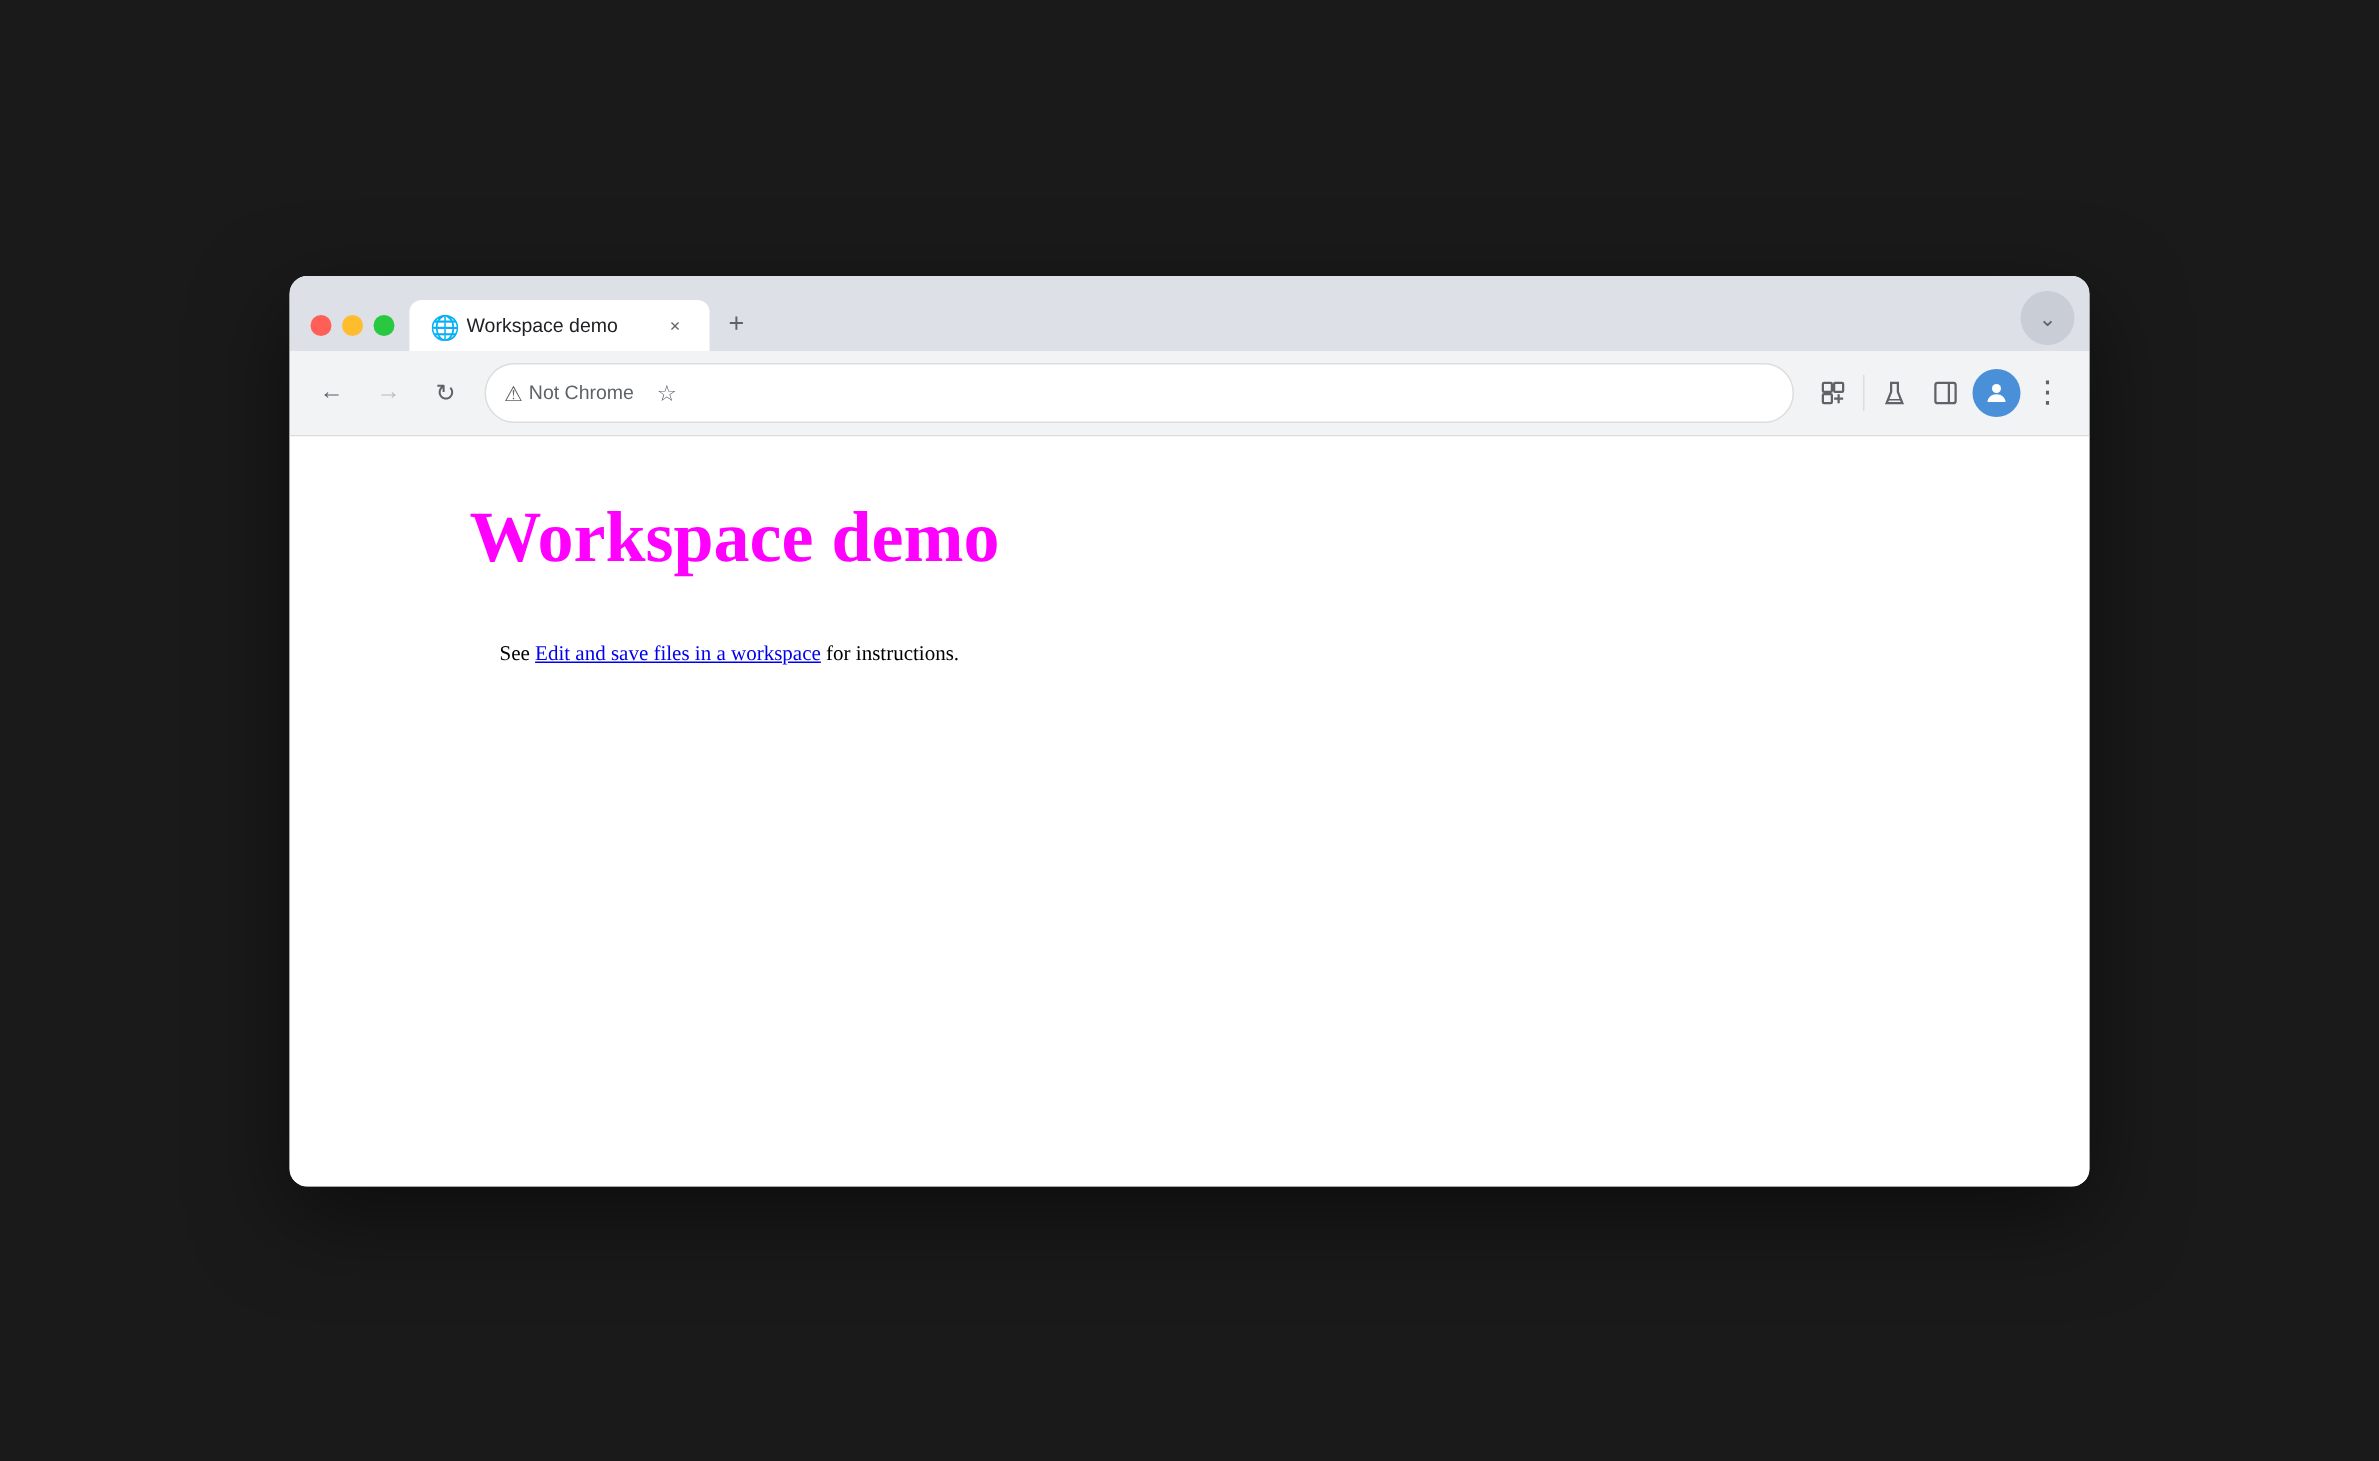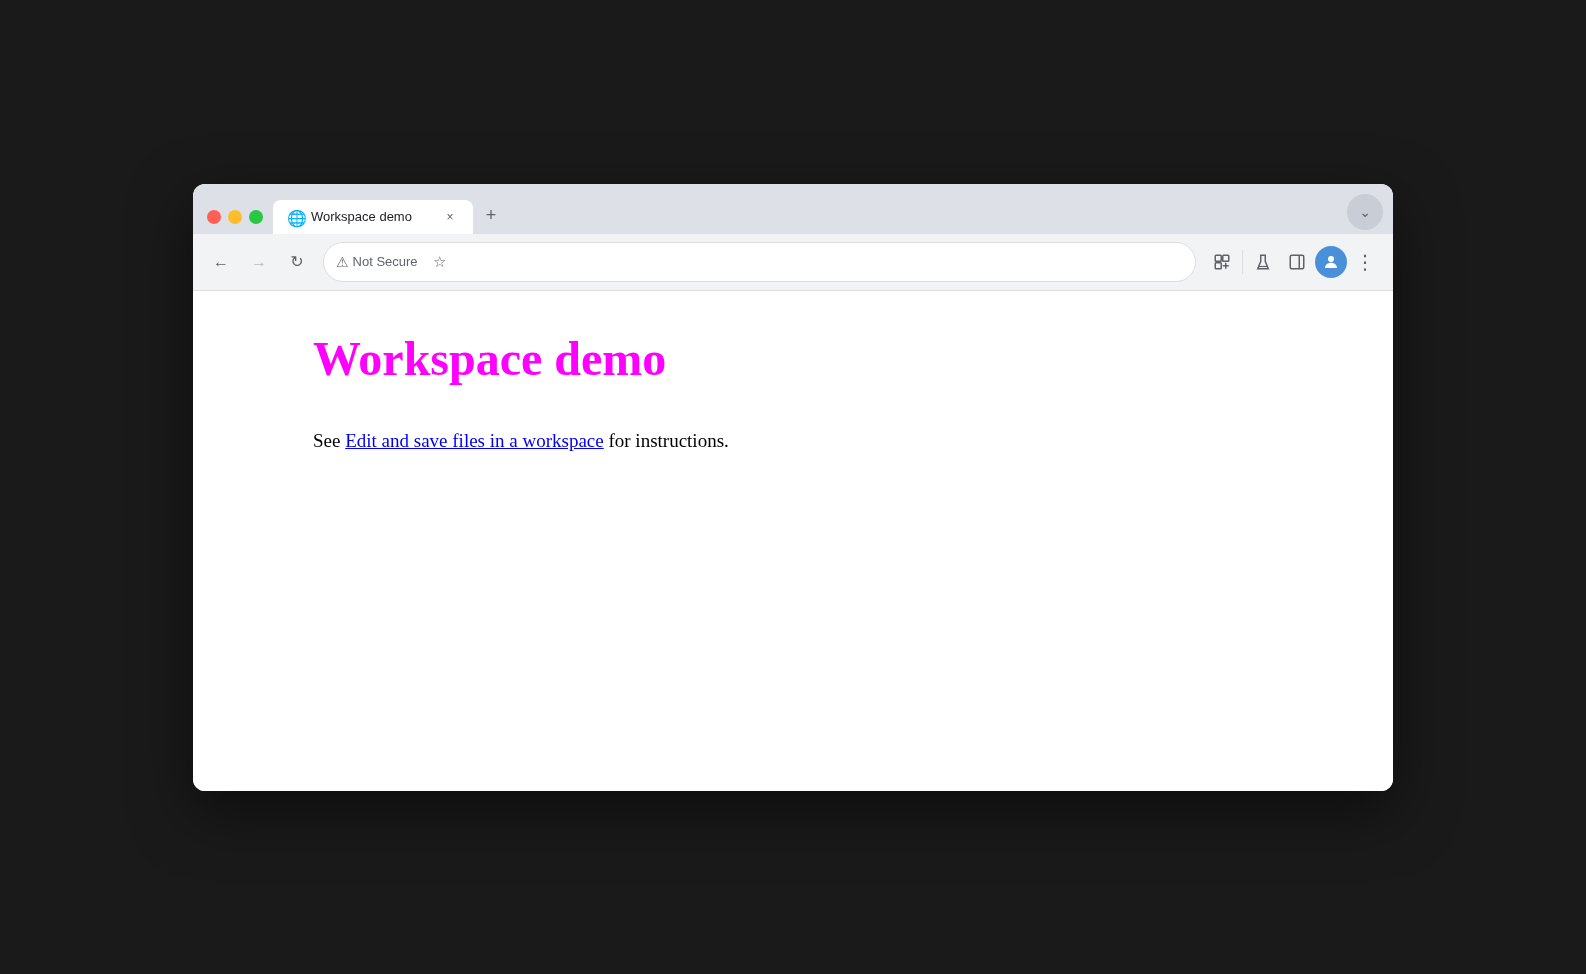--- a/index.html
+++ b/index.html
@@ -252,24 +252,25 @@
 
     .page-desc {
       font-size: 18px;
       color: #000;
       line-height: 1.6;
       margin-bottom: 20px;
       font-family: Georgia, serif;
     }
 
     .page-link-line {
-      font-size: 19px;
+      font-size: 14px;
       color: #000;
       line-height: 1.6;
       font-family: Georgia, serif;
+      margin-left: 20px;
     }
 
     .page-link {
       color: #0000ee;
       text-decoration: underline;
       cursor: pointer;
     }
   </style>
 </head>
 <body>
@@ -295,21 +296,21 @@
   </div>
 
   <div class="nav-bar">
     <button class="nav-btn">←</button>
     <button class="nav-btn disabled">→</button>
     <button class="nav-btn">↻</button>
 
     <div class="address-bar">
       <div class="security-warning">
         <span class="security-icon">⚠</span>
-        <span>Not Secure</span>
+        <span>Not Chrome</span>
       </div>
       <div class="address-actions">
         <div class="address-icon-btn">☆</div>
       </div>
     </div>
 
     <div class="nav-right">
       <div class="nav-right-btn">
         <svg width="18" height="18" viewBox="0 0 24 24" fill="none" stroke="#5f6368" stroke-width="2">
           <rect x="3" y="3" width="8" height="8" rx="1"></rect>

